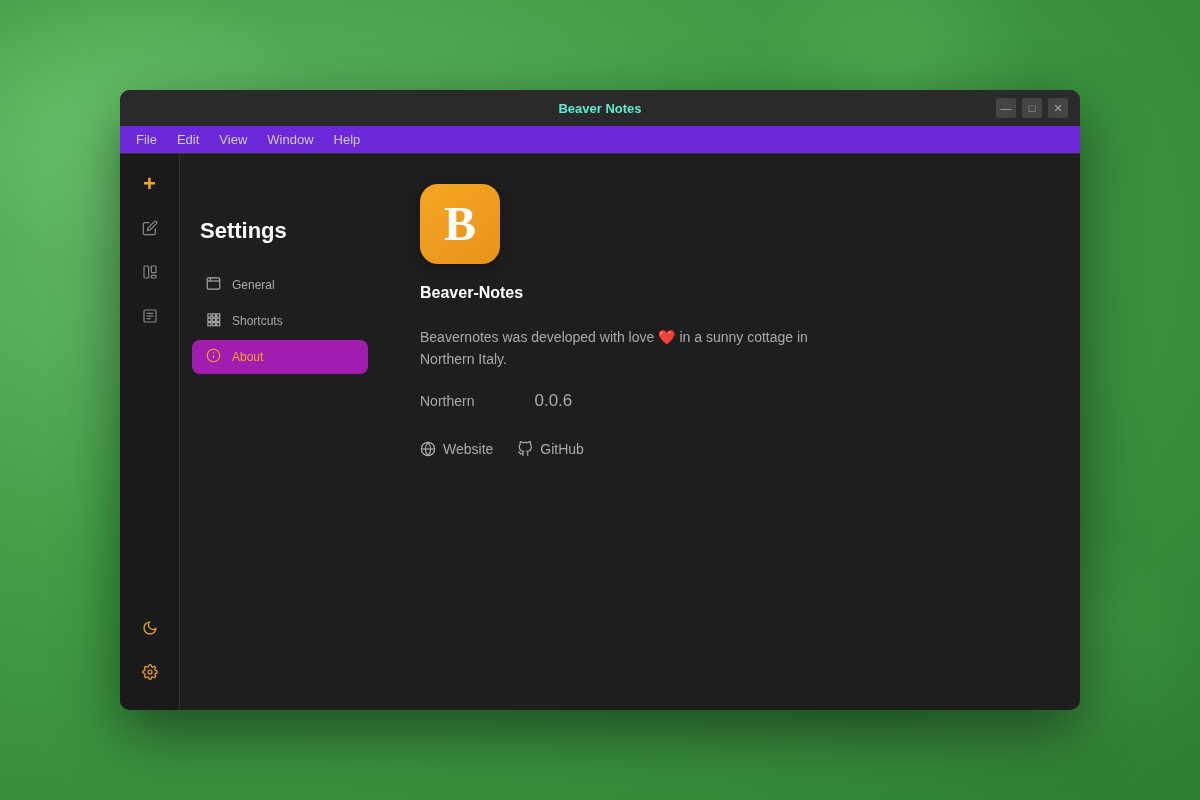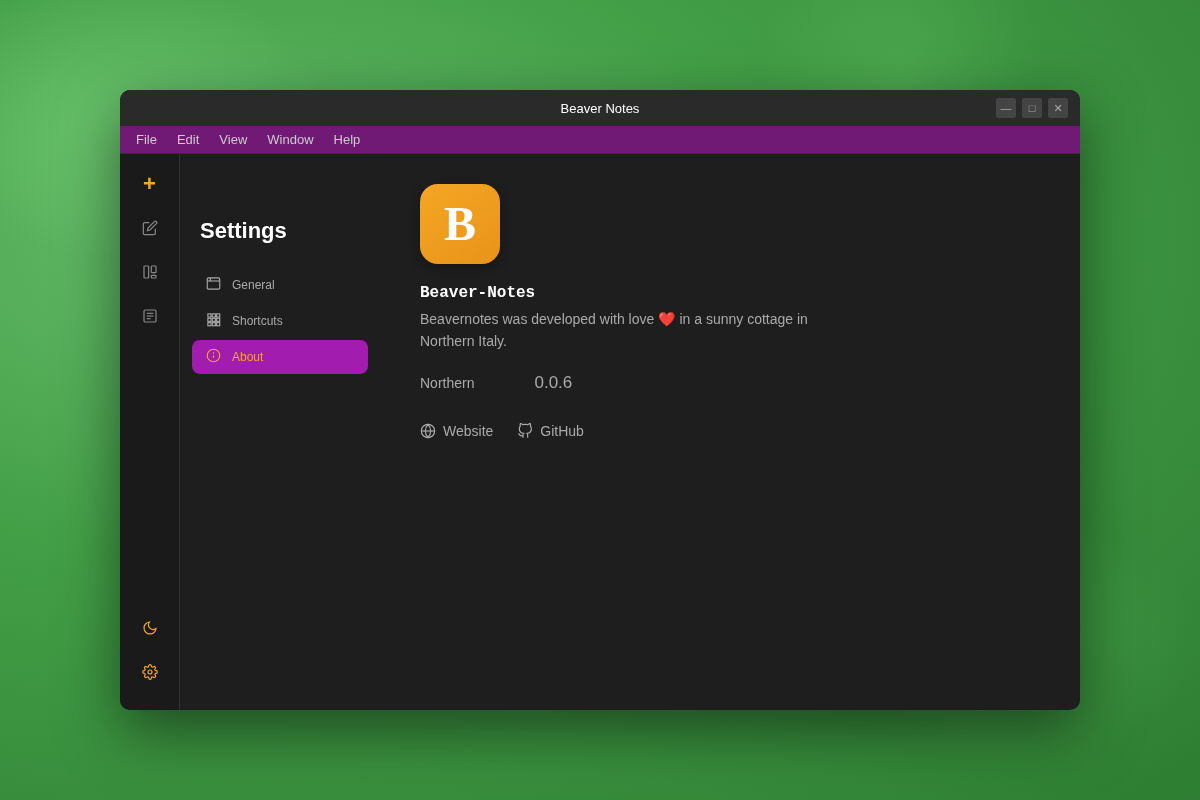--- a/index.html
+++ b/index.html
@@ -46,23 +46,23 @@
       height: 36px;
       background: #2a2a2a;
       display: flex;
       align-items: center;
       justify-content: center;
       position: relative;
       flex-shrink: 0;
     }
 
     .titlebar-title {
-      color: #ffffff;
+      color: #5eead4;
       font-size: 13px;
-      font-weight: 400;
+      font-weight: 700;
       text-align: right;
     }
 
     .titlebar-controls {
       position: absolute;
       right: 12px;
       top: 50%;
       transform: translateY(-50%);
       display: flex;
       gap: 6px;
@@ -79,21 +79,21 @@
       display: flex;
       align-items: center;
       justify-content: center;
       color: #aaa;
       font-size: 11px;
     }
 
     
     .menubar {
       height: 28px;
-      background: #701a75;
+      background: #6d28d9;
       display: flex;
       align-items: center;
       padding: 0 8px;
       gap: 4px;
       flex-shrink: 0;
       border-bottom: 1px solid #333;
     }
 
     .menu-item {
       color: #ccc;
@@ -229,22 +229,21 @@
       font-size: 48px;
       font-weight: 800;
       font-family: Georgia, serif;
       line-height: 1;
     }
 
     .app-name {
       color: #fff;
       font-size: 16px;
       font-weight: 700;
-      margin-bottom: 6px;
-      font-family: Liberation Mono, monospace;
+      margin-bottom: 24px;
     }
 
     .app-description {
       color: #aaa;
       font-size: 14px;
       line-height: 1.6;
       max-width: 420px;
       margin-bottom: 20px;
     }
 

